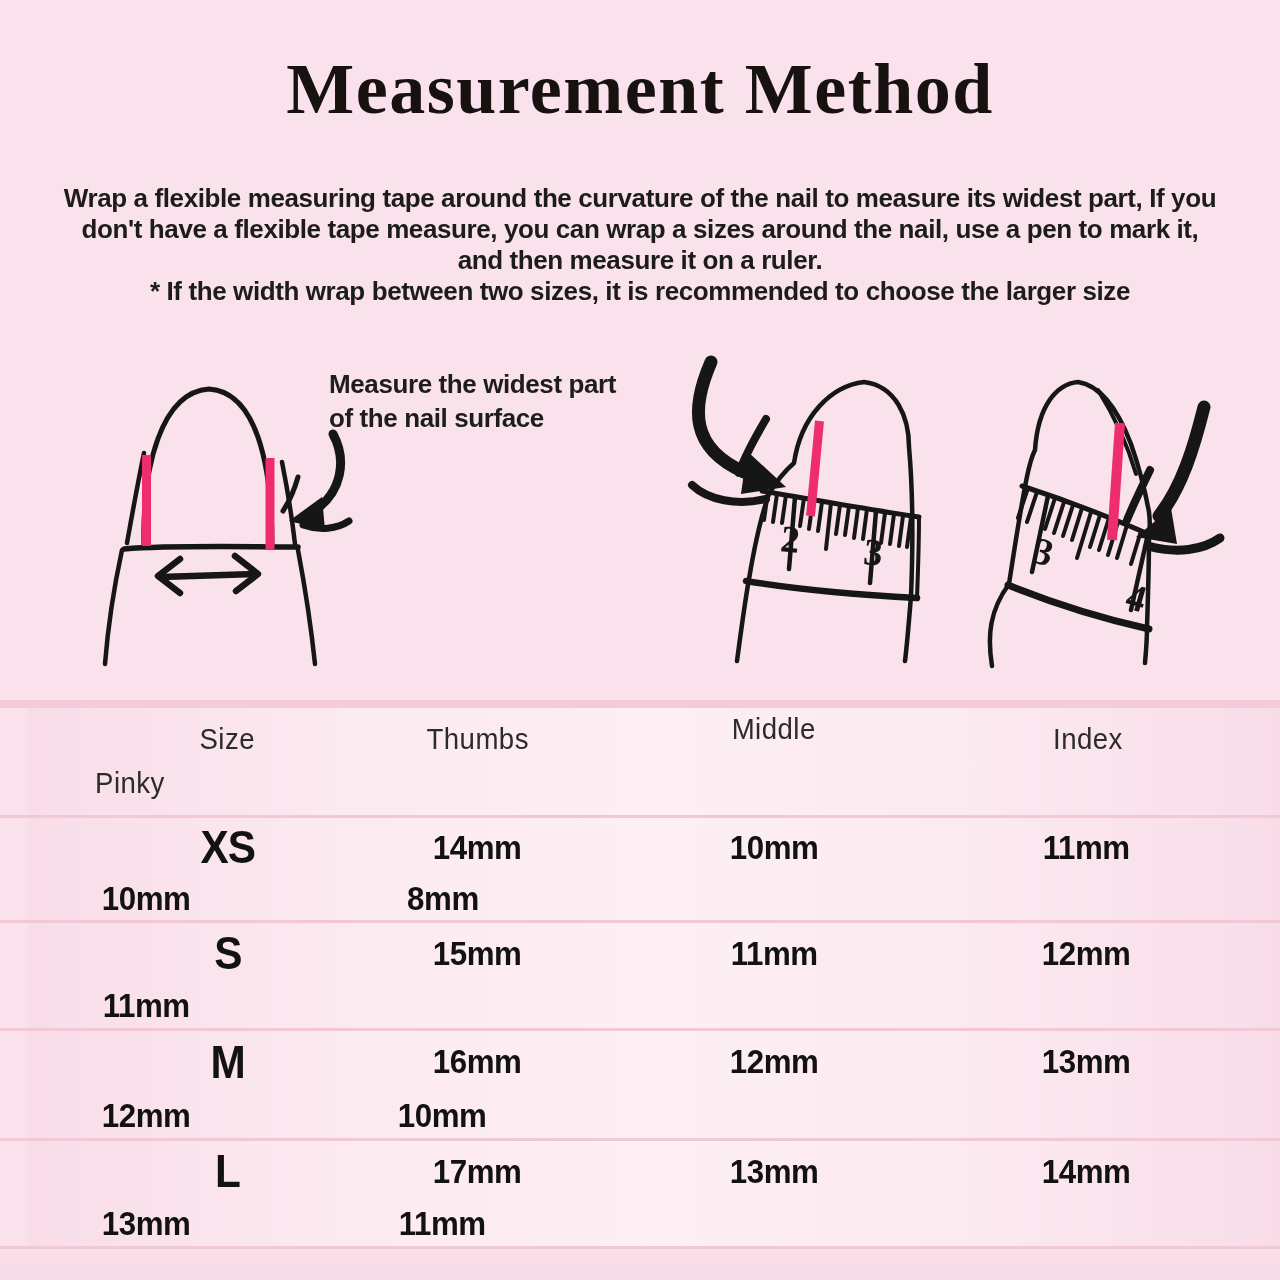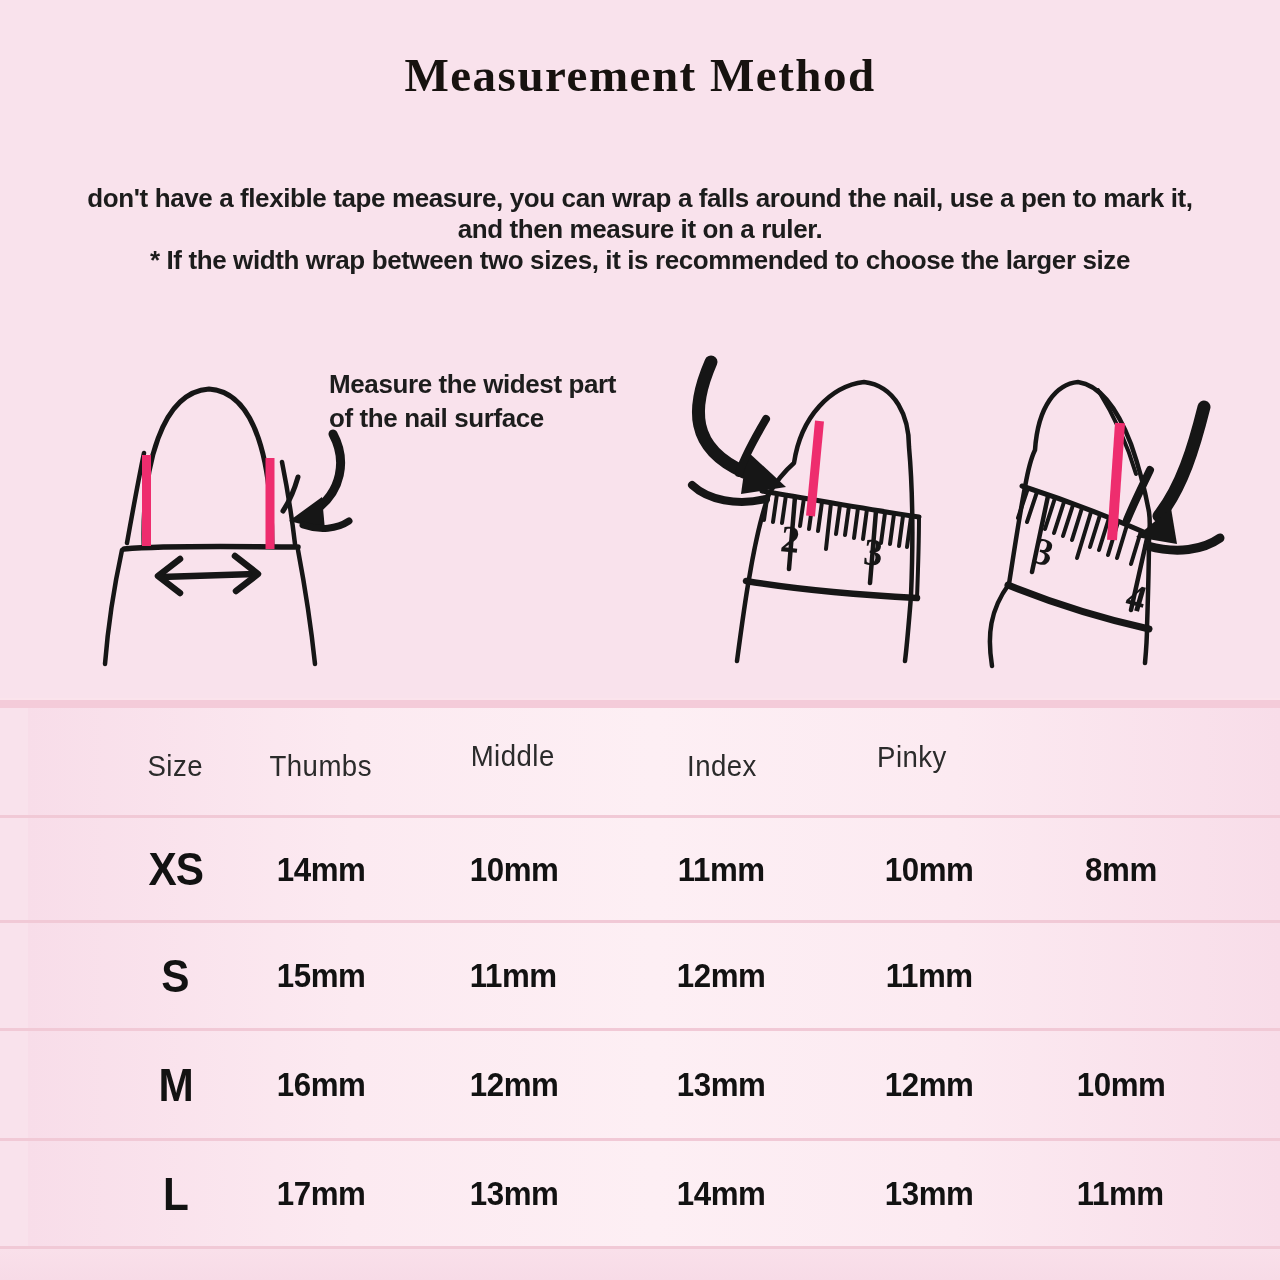--- a/index.html
+++ b/index.html
@@ -5,37 +5,37 @@
   :root{
     --background:#f9e2ec; --ink:#161616; --marker-pink:#ee2d6e;
     --divider:#f1c9d6; --band:#f4cbd9; --row-highlight:#fdeff4;
   }
   *{margin:0;padding:0;box-sizing:border-box;}
   html,body{width:1280px;height:1280px;}
   body{font-family:"Liberation Sans", sans-serif; background:var(--background); overflow:hidden;}
   .page{position:relative;width:1280px;height:1280px;background:var(--background);overflow:hidden;}
 
   .title{position:absolute;top:50px;left:0;width:100%;text-align:center;
-         font-family:"Liberation Serif", serif;font-weight:700;font-size:47px;
+         font-family:"Liberation Serif", serif;font-weight:700;font-size:72px;
          letter-spacing:1.5px;color:#17120f;line-height:1.1;}
 
   .intro{position:absolute;top:183px;left:0;width:100%;text-align:center;color:#1c1c1c;}
   .intro div{font-weight:700;font-size:26px;line-height:31px;letter-spacing:-0.4px;white-space:nowrap;}
 
   .diagram-svg{position:absolute;top:0;left:0;width:1280px;height:700px;}
   .ln{fill:none;stroke:var(--ink);stroke-linecap:round;stroke-linejoin:round;}
   .fl{fill:var(--ink);stroke:none;}
   .pk{stroke:var(--marker-pink);fill:none;}
   .num{font-family:"Liberation Serif", serif;font-weight:700;font-size:38px;fill:var(--ink);text-anchor:middle;}
   .cap{font-family:"Liberation Sans", sans-serif;font-weight:700;font-size:26px;letter-spacing:-0.4px;fill:#1d1d1d;}
 
   .size-table{position:absolute;top:698px;left:0;width:1280px;height:582px;display:flex;flex-direction:column;}
   .top-band{height:10px;background:var(--band);border-top:2px solid #fbe4ec;}
   .divider{height:3px;background:var(--divider);}
-  .trow{display:grid;grid-template-columns:repeat(6,1fr);align-items:center;
+  .trow{display:grid;grid-template-columns:repeat(4,1fr);align-items:center;
         background:linear-gradient(90deg,#f8dde9 0%,#fceaf1 26%,var(--row-highlight) 50%,#fceaf1 74%,#f8dde9 100%);margin-left:28px;}
   .header-row{height:107px;}
   .data-row{height:102px;}
   .cell{text-align:center;overflow:visible;}
   .t{display:inline-block;white-space:nowrap;}
   .col-0 .t{transform:translateX(43px) scaleX(.92);}
   .col-1 .t{transform:translateX(-20px) scaleX(.92);}
   .col-2 .t{transform:translateX(-36px) scaleX(.92);}
   .col-3 .t{transform:translateX(-37px) scaleX(.92);}
   .col-4 .t{transform:translateX(-38px) scaleX(.92);}
@@ -48,21 +48,22 @@
   .footer-band{flex:1;background:linear-gradient(180deg,#f9e0ea,#f7dbe7);}
 </style>
 </head>
 <body>
 
 <div class="page">
 
   <h1 class="title">Measurement Method</h1>
 
   <div class="intro">
-    <div>don't have a flexible tape measure, you can wrap a falls around the nail, use a pen to mark it,</div>
+    <div>Wrap a flexible measuring tape around the curvature of the nail to measure its widest part, If you</div>
+    <div>don't have a flexible tape measure, you can wrap a sizes around the nail, use a pen to mark it,</div>
     <div>and then measure it on a ruler.</div>
     <div>* If the width wrap between two sizes, it is recommended to choose the larger size</div>
   </div>
 
   <svg class="diagram-svg" viewBox="0 0 1280 700">
 
     <text class="cap" x="329" y="393">Measure the widest part</text>
     <text class="cap" x="329" y="427">of the nail surface</text>
 
     <g>

